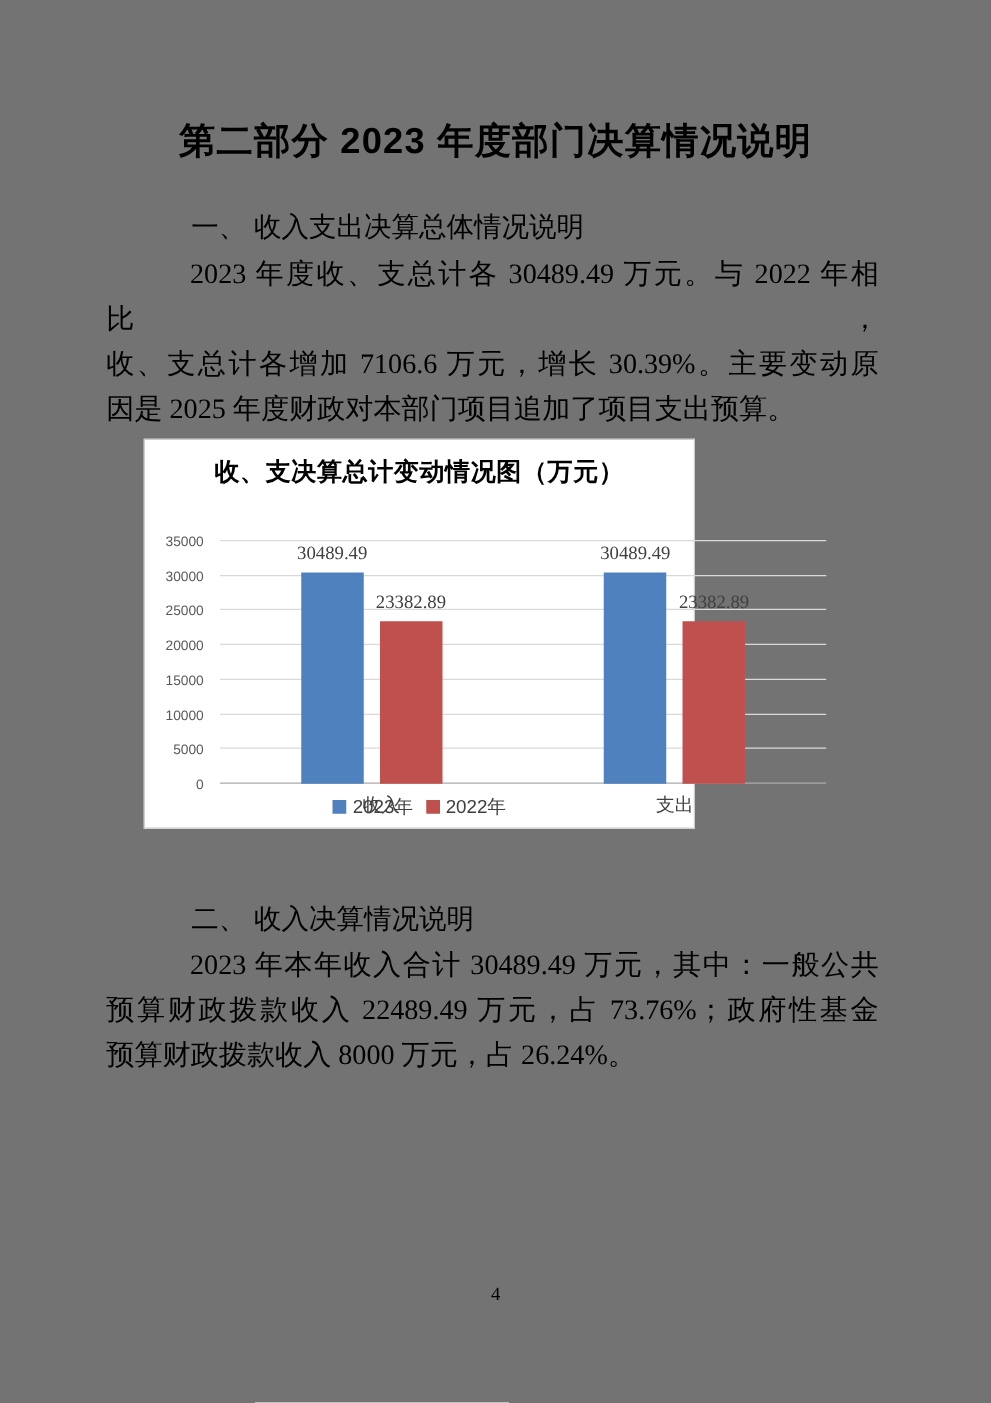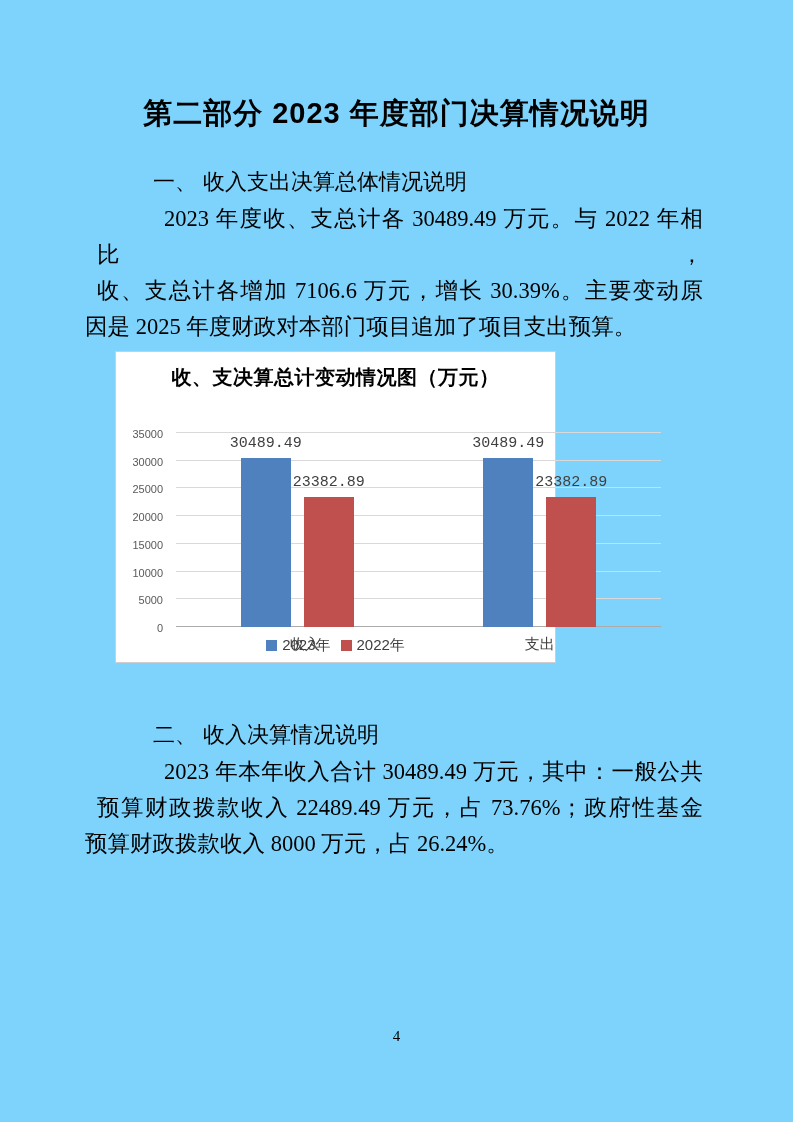--- a/index.html
+++ b/index.html
@@ -1,20 +1,20 @@
 <!DOCTYPE html>
 <html><head>
 <meta charset="utf-8">
 <style>
   html,body { margin:0; padding:0; background:#ffffff; }
   .page {
     position:relative;
     width:793px; height:1122px;
     margin:0 auto;
-    background:#7dd3fc;
+    background:#737373;
     overflow:hidden;
     font-family:"Liberation Serif","DejaVu Serif",serif;
     color:#000;
   }
   .doc-title {
     margin:96px 85px 0 85px;
     text-align:center;
     font-family:"Liberation Sans","DejaVu Sans",sans-serif;
     font-weight:700;
     font-size:29px;
@@ -29,21 +29,21 @@
     font-size:22px;
     line-height:30px;
   }
   .sec-heading.second { margin-top:57px; }
   .para {
     margin:4px 90px 0 85px;
     font-size:22.5px;
   }
   .pline { line-height:36px; }
   .pline.indent { text-indent:67px; }
-  .pline.fill { text-align:justify; text-align-last:justify;margin-left:12px; }
+  .pline.fill { text-align:justify; text-align-last:justify; }
   .fig-caption {
     margin:4px 90px 0 85px;
     text-align:center;
     font-size:21px;
     line-height:28px;
   }
   
   .chart-frame {
     position:relative;
     box-sizing:border-box;
@@ -67,21 +67,21 @@
   .axis-base { position:absolute; left:0; right:0; bottom:0; height:1px; background:#ababab; }
   .ytick {
     position:absolute; right:calc(100% + 13px);
     font-family:"Liberation Sans","DejaVu Sans",sans-serif;
     font-size:11px; color:#595959; white-space:nowrap;
   }
   .bar { position:absolute; bottom:0; width:50px; }
   .bar-label {
     position:absolute;
     transform:translateX(-50%);
-    font-family:Liberation Mono, monospace;
+    font-family:Liberation Serif, serif;
     font-size:15px; color:#404040; white-space:nowrap;
   }
   .cat-label {
     position:absolute; top:283px;
     transform:translateX(-50%);
     font-family:"Liberation Sans","DejaVu Sans",sans-serif;
     font-size:15px; color:#404040; white-space:nowrap;
   }
   .legend {
     position:absolute; top:284px; left:0; right:0;

